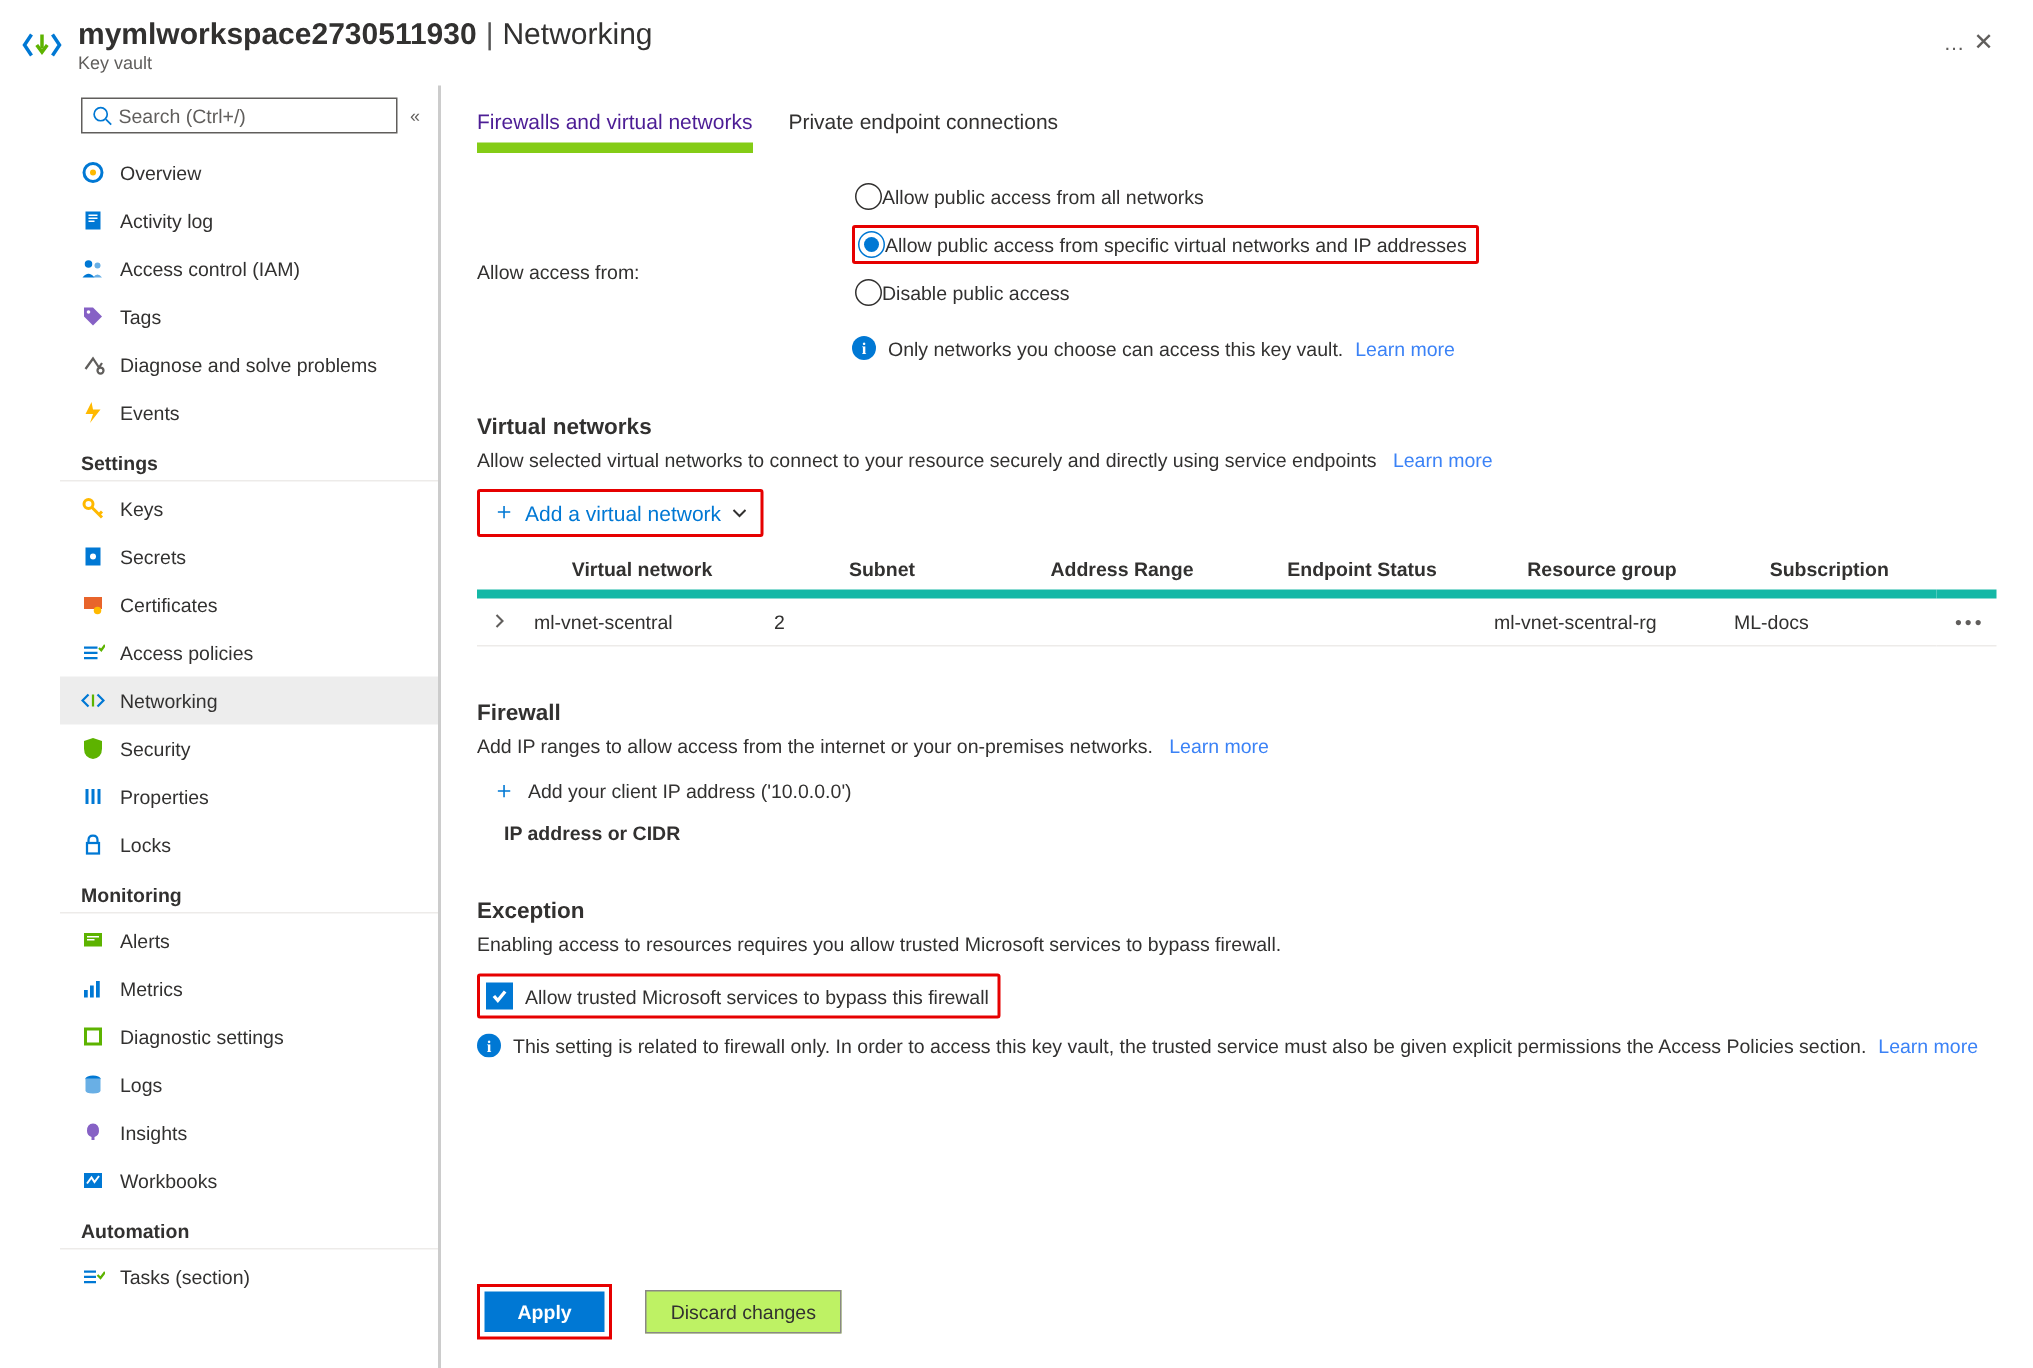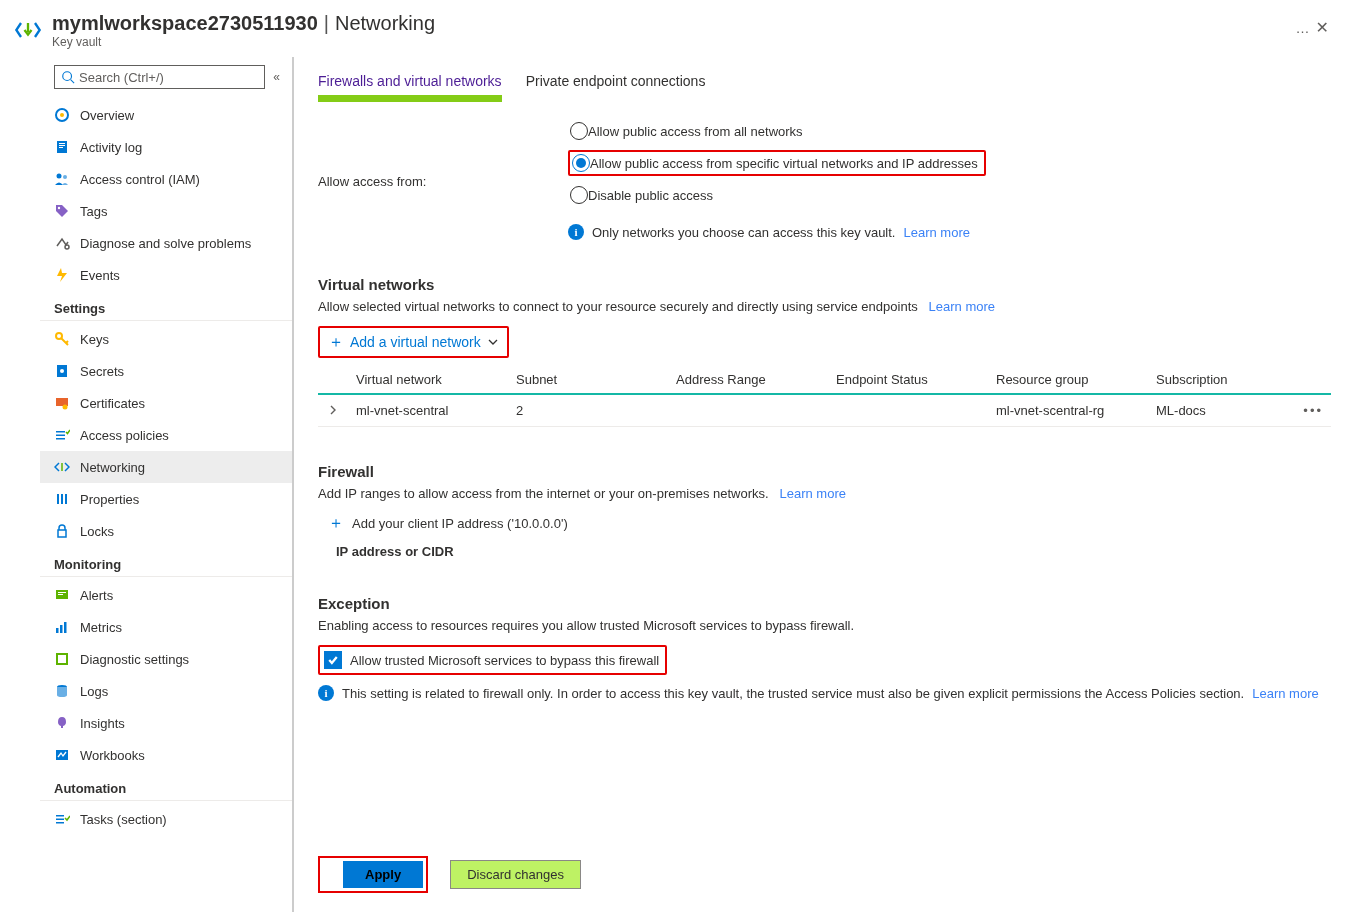--- a/index.html
+++ b/index.html
@@ -94,23 +94,23 @@
     display: inline-flex; align-items: center; gap: 6px;
     color: #0078d4; font-size: 14px; cursor: pointer;
     padding: 6px 8px;
   }
   .add-btn .plus { color:#0078d4; font-size: 16px; font-weight: 400; line-height: 1;}
   .vnet-grid {
     margin-top: 8px;
     border-collapse: collapse; width: 100%; font-size: 13px;
   }
   .vnet-grid th {
-    text-align: left; font-weight: 400;
+    text-align: center; font-weight: 700;
     padding: 6px 8px;
-    border-bottom: 2px solid #14b8a6;
+    border-bottom: 6px solid #14b8a6;
   }
   .vnet-grid td { padding: 8px 8px; border-bottom: 1px solid #edebe9; }
   .chevron-cell { width: 30px; text-align: center; color: #605e5c; }
   .more-cell { width: 40px; text-align: right; color: #605e5c; letter-spacing: 2px; }
 
   .add-ip { display: flex; align-items: center; gap: 8px; color: #323130; font-size: 13px; margin: 10px 0 10px 10px; cursor: pointer; }
   .add-ip .plus { color:#0078d4; font-size: 16px; }
   .ip-header { font-weight: 600; margin-left: 18px; font-size: 13px; }
 
   .checkbox-row { display: inline-flex; align-items: center; gap: 8px; font-size: 13px; padding: 4px 6px 4px 4px; }
@@ -118,23 +118,23 @@
     width: 18px; height: 18px; background: #0078d4; display: inline-flex; align-items: center; justify-content: center; flex-shrink: 0;
   }
   .checkbox svg { width: 12px; height: 12px; stroke: #fff; stroke-width: 3; fill: none; }
 
   .footer {
     position: absolute;
     bottom: 20px; left: 24px;
     display: flex; gap: 22px; align-items: center;
   }
   .btn-primary {
-    background: #0078d4; color: #000000; border: none;
+    background: #0078d4; color: #ffffff; border: none;
     font-size: 13px; font-weight: 600;
-    padding: 6px 22px; cursor: pointer; margin-left: 20px;
+    padding: 6px 22px; cursor: pointer;
   }
   .btn-secondary {
     background: #bef264; color: #323130; border: 1px solid #8a8886;
     font-size: 13px; padding: 6px 16px; cursor: pointer;
   }
   .red-wrap { border: 2px solid #e60000; padding: 3px; display: inline-block; }
 </style>
 </head>
 <body>
 
@@ -272,20 +272,28 @@
         </div>
         <div class="nav-item active">
           <span class="ico">
             <svg viewBox="0 0 16 16">
               <polyline points="5,4 1,8 5,12" fill="none" stroke="#0078d4" stroke-width="1.5"></polyline>
               <polyline points="11,4 15,8 11,12" fill="none" stroke="#0078d4" stroke-width="1.5"></polyline>
               <line x1="8" y1="4" x2="8" y2="12" stroke="#5db300" stroke-width="1.5"></line>
             </svg>
           </span>
           <span>Networking</span>
+        </div>
+        <div class="nav-item">
+          <span class="ico">
+            <svg viewBox="0 0 16 16">
+              <path d="M8 1 L14 3 L14 8 Q14 14 8 15 Q2 14 2 8 L2 3 Z" fill="#5db300"></path>
+            </svg>
+          </span>
+          <span>Security</span>
         </div>
         <div class="nav-item">
           <span class="ico">
             <svg viewBox="0 0 16 16">
               <rect x="3" y="3" width="2" height="10" fill="#0078d4"></rect>
               <rect x="7" y="3" width="2" height="10" fill="#0078d4"></rect>
               <rect x="11" y="3" width="2" height="10" fill="#0078d4"></rect>
             </svg>
           </span>
           <span>Properties</span>

